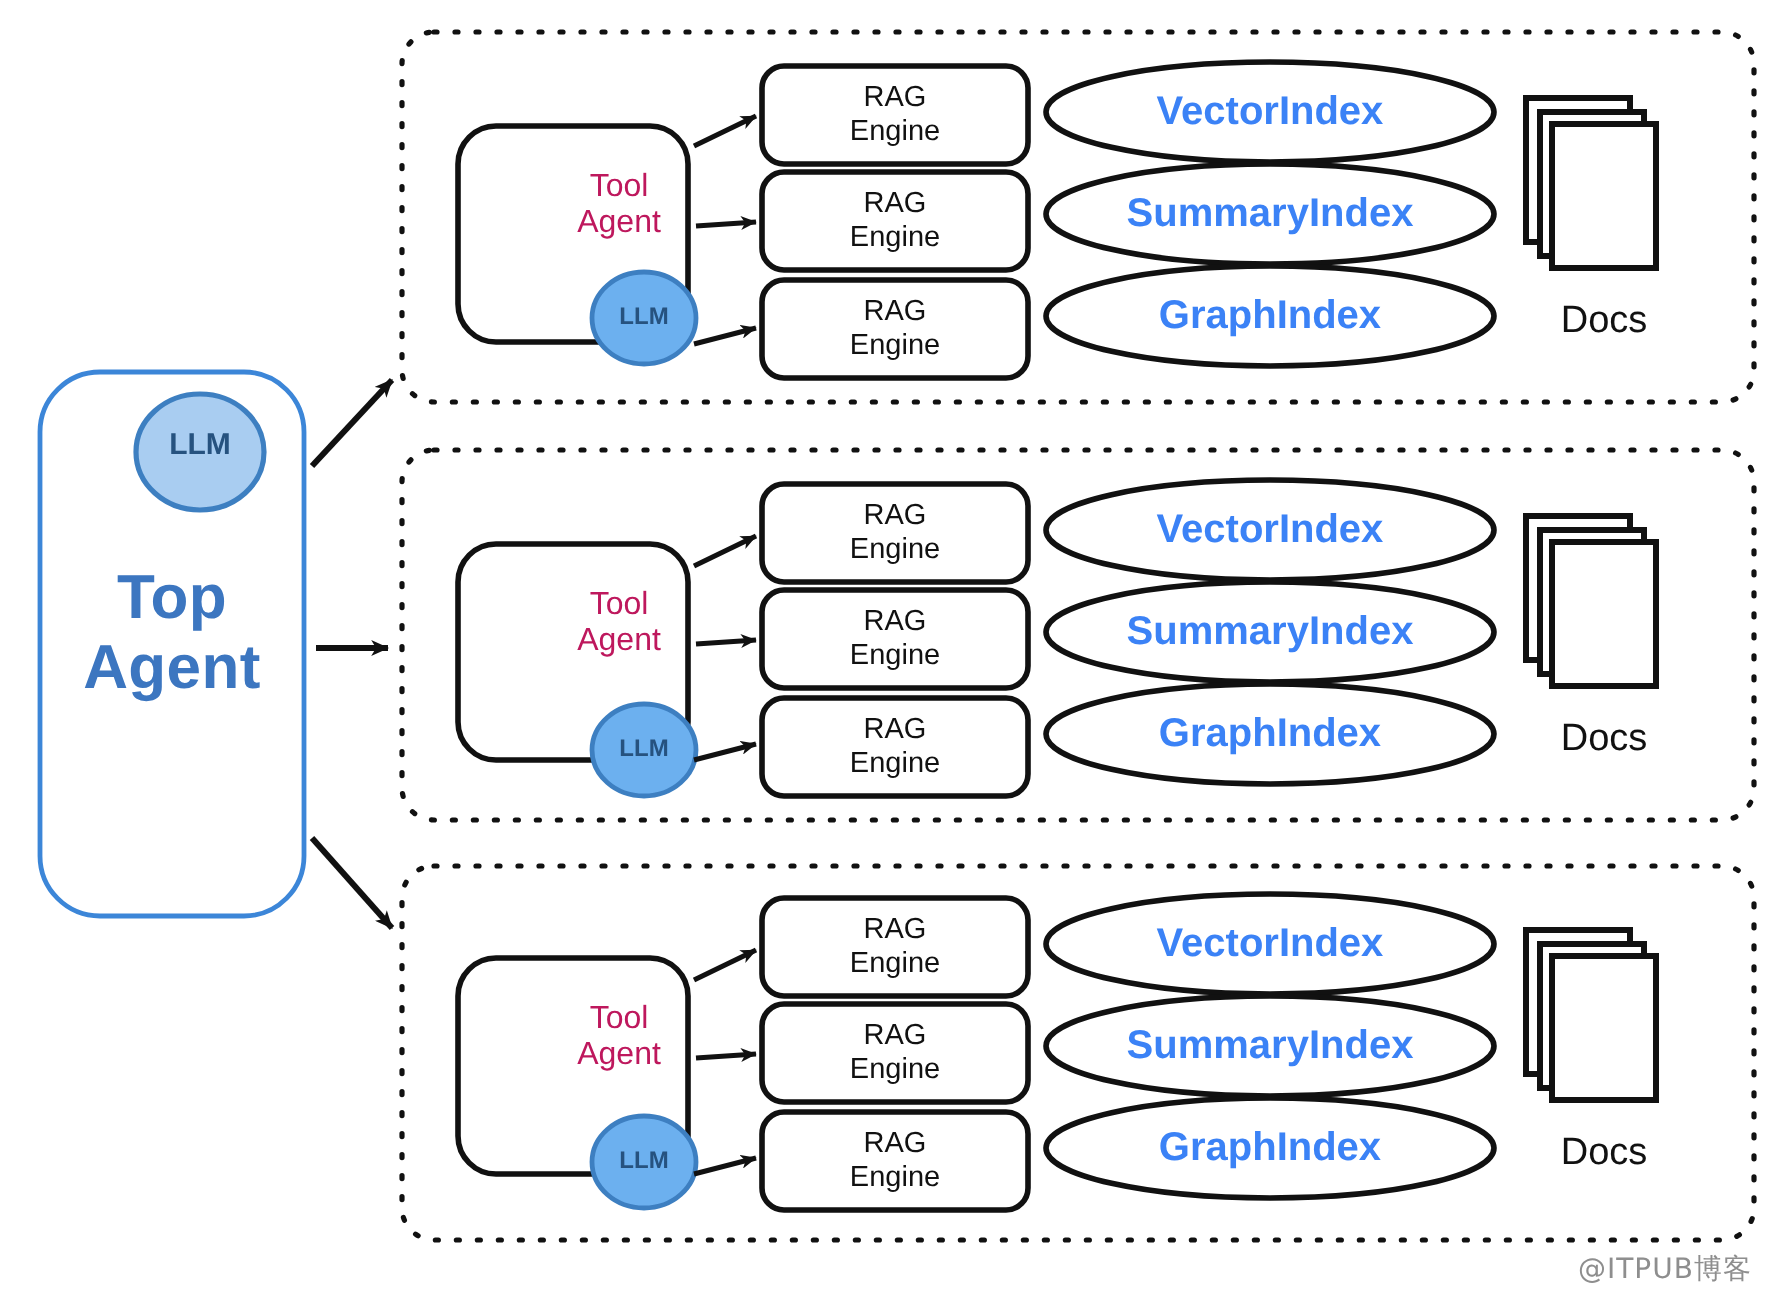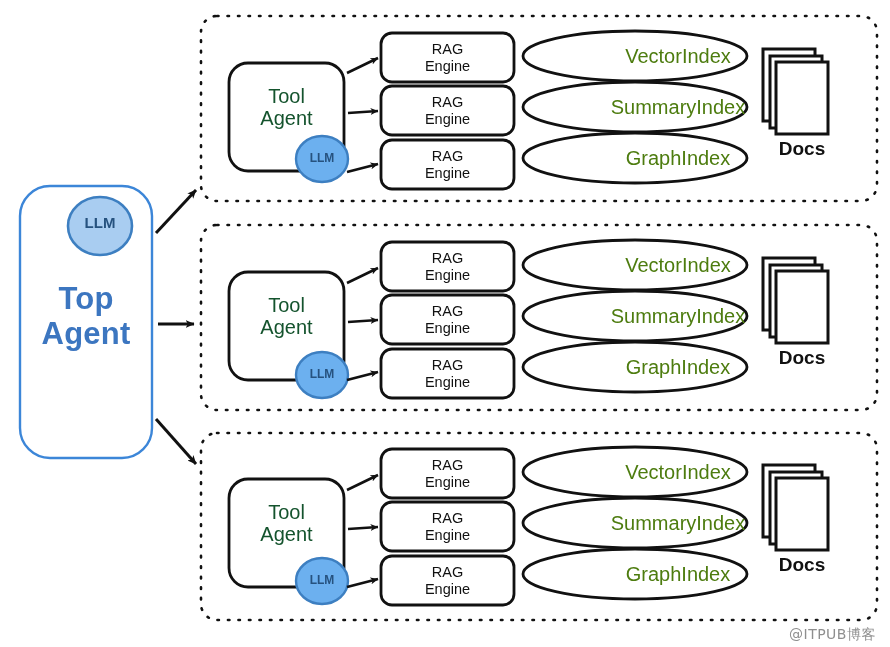--- a/index.html
+++ b/index.html
@@ -31,40 +31,41 @@
     color:#26527f;
     font-size:15px;
     font-weight:600;
   }
   .lbl-llm-tool{
     color:#26527f;
     font-size:12px;
     font-weight:600;
   }
   .lbl-toolagent{
-    font-size:20px;
+    font-size:16px;
     font-weight:400;
-    color:#14532d;
+    color:#be185d;
+    padding-left:23px;
   }
   .lbl-rag{
     font-size:14.5px;
     font-weight:400;
     color:#111;
     line-height:1.18;
   }
   .lbl-index{
     font-size:20px;
-    font-weight:400;
-    color:#4d7c0f;
-    margin-left:43px;
+    font-weight:700;
+    color:#3b82f6;
   }
   .lbl-docs{
     font-size:19px;
-    font-weight:700;
+    font-weight:400;
     color:#111;
+    margin-top:12px;
   }
 
   
   #watermark{
     position:absolute;
     left:523px;top:592px;
     display:flex;align-items:center;gap:9px;
     opacity:.72;
     pointer-events:none;
   }

